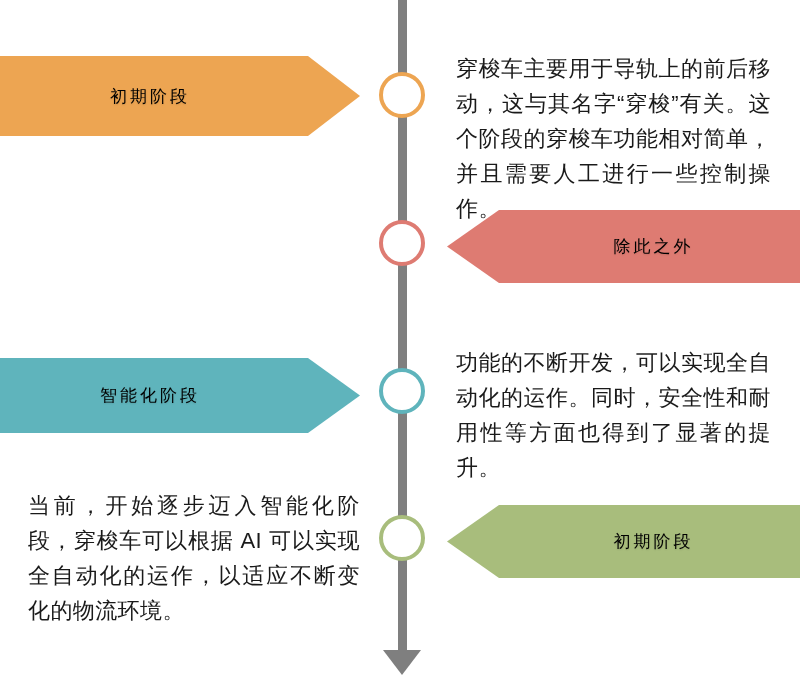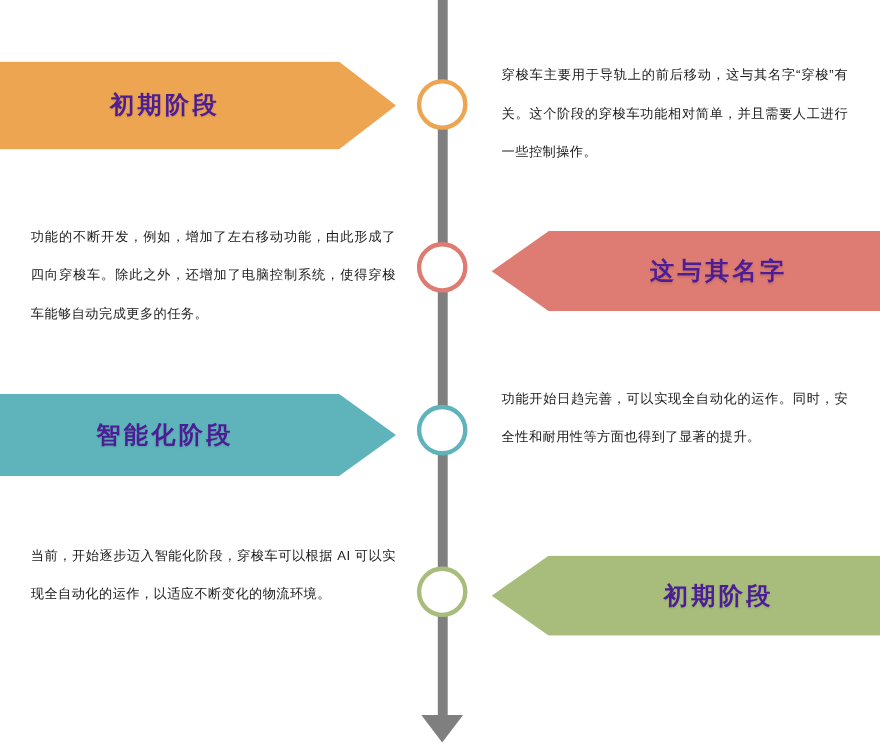--- a/index.html
+++ b/index.html
@@ -53,73 +53,71 @@
   }
 
   
   .banner {
     position: absolute;
     display: flex;
     align-items: center;
     box-sizing: border-box;
   }
   .banner-label {
-    font-size: 22px;
-    color: #4c1d95;
+    font-size: 17px;
+    color: #000000;
     letter-spacing: 3px;
     white-space: nowrap;
     text-shadow: 0 1px 2px rgba(0,0,0,0.12);
-    font-weight: bold;
   }
   .banner.right-pointing {
     justify-content: center;
     clip-path: polygon(0 0, calc(100% - 52px) 0, 100% 50%, calc(100% - 52px) 100%, 0 100%);
     padding-right: 52px;
   }
   .banner.left-pointing {
     justify-content: center;
     clip-path: polygon(52px 0, 100% 0, 100% 100%, 52px 100%, 0 50%);
     padding-left: 52px;
   }
 
   
   .desc {
     position: absolute;
-    font-size: 12px;
+    font-size: 22px;
     line-height: 35px;
     color: #1a1a1a;
     letter-spacing: 0.4px;
     text-align: justify;
   }
 </style>
 </head>
 <body>
 
 <div class="canvas">
 
   <div class="spine"></div>
   <div class="spine-arrowhead"></div>
 
   <div class="banner right-pointing" style="left:-8px; top:56px; width:368px; height:80px; background:#EDA552;">
     <span class="banner-label">初期阶段</span>
   </div>
   <div class="node" style="left:379px; top:72px; border-color:#EDA552;"></div>
   <div class="desc" style="left:456px; top:51px; width:315px;">穿梭车主要用于导轨上的前后移动，这与其名字“穿梭”有关。这个阶段的穿梭车功能相对简单，并且需要人工进行一些控制操作。</div>
 
-  <div class="desc" style="left:28px; top:198px; width:332px;">功能的不断开发，例如，增加了左右移动功能，由此形成了四向穿梭车。除此之外，还增加了电脑控制系统，使得穿梭车能够自动完成更多的任务。</div>
   <div class="node" style="left:379px; top:220px; border-color:#DE7B72;"></div>
   <div class="banner left-pointing" style="left:447px; top:210px; width:361px; height:73px; background:#DE7B72;">
-    <span class="banner-label">这与其名字</span>
+    <span class="banner-label">除此之外</span>
   </div>
 
   <div class="banner right-pointing" style="left:-8px; top:358px; width:368px; height:75px; background:#5FB4BC;">
     <span class="banner-label">智能化阶段</span>
   </div>
   <div class="node" style="left:379px; top:368px; border-color:#5FB4BC;"></div>
-  <div class="desc" style="left:456px; top:345px; width:315px;">功能开始日趋完善，可以实现全自动化的运作。同时，安全性和耐用性等方面也得到了显著的提升。</div>
+  <div class="desc" style="left:456px; top:345px; width:315px;">功能的不断开发，可以实现全自动化的运作。同时，安全性和耐用性等方面也得到了显著的提升。</div>
 
   <div class="desc" style="left:28px; top:488px; width:332px;">当前，开始逐步迈入智能化阶段，穿梭车可以根据 AI 可以实现全自动化的运作，以适应不断变化的物流环境。</div>
   <div class="node" style="left:379px; top:515px; border-color:#A8BD7C;"></div>
   <div class="banner left-pointing" style="left:447px; top:505px; width:361px; height:73px; background:#A8BD7C;">
     <span class="banner-label">初期阶段</span>
   </div>
 
 </div>
 
 </body></html>

